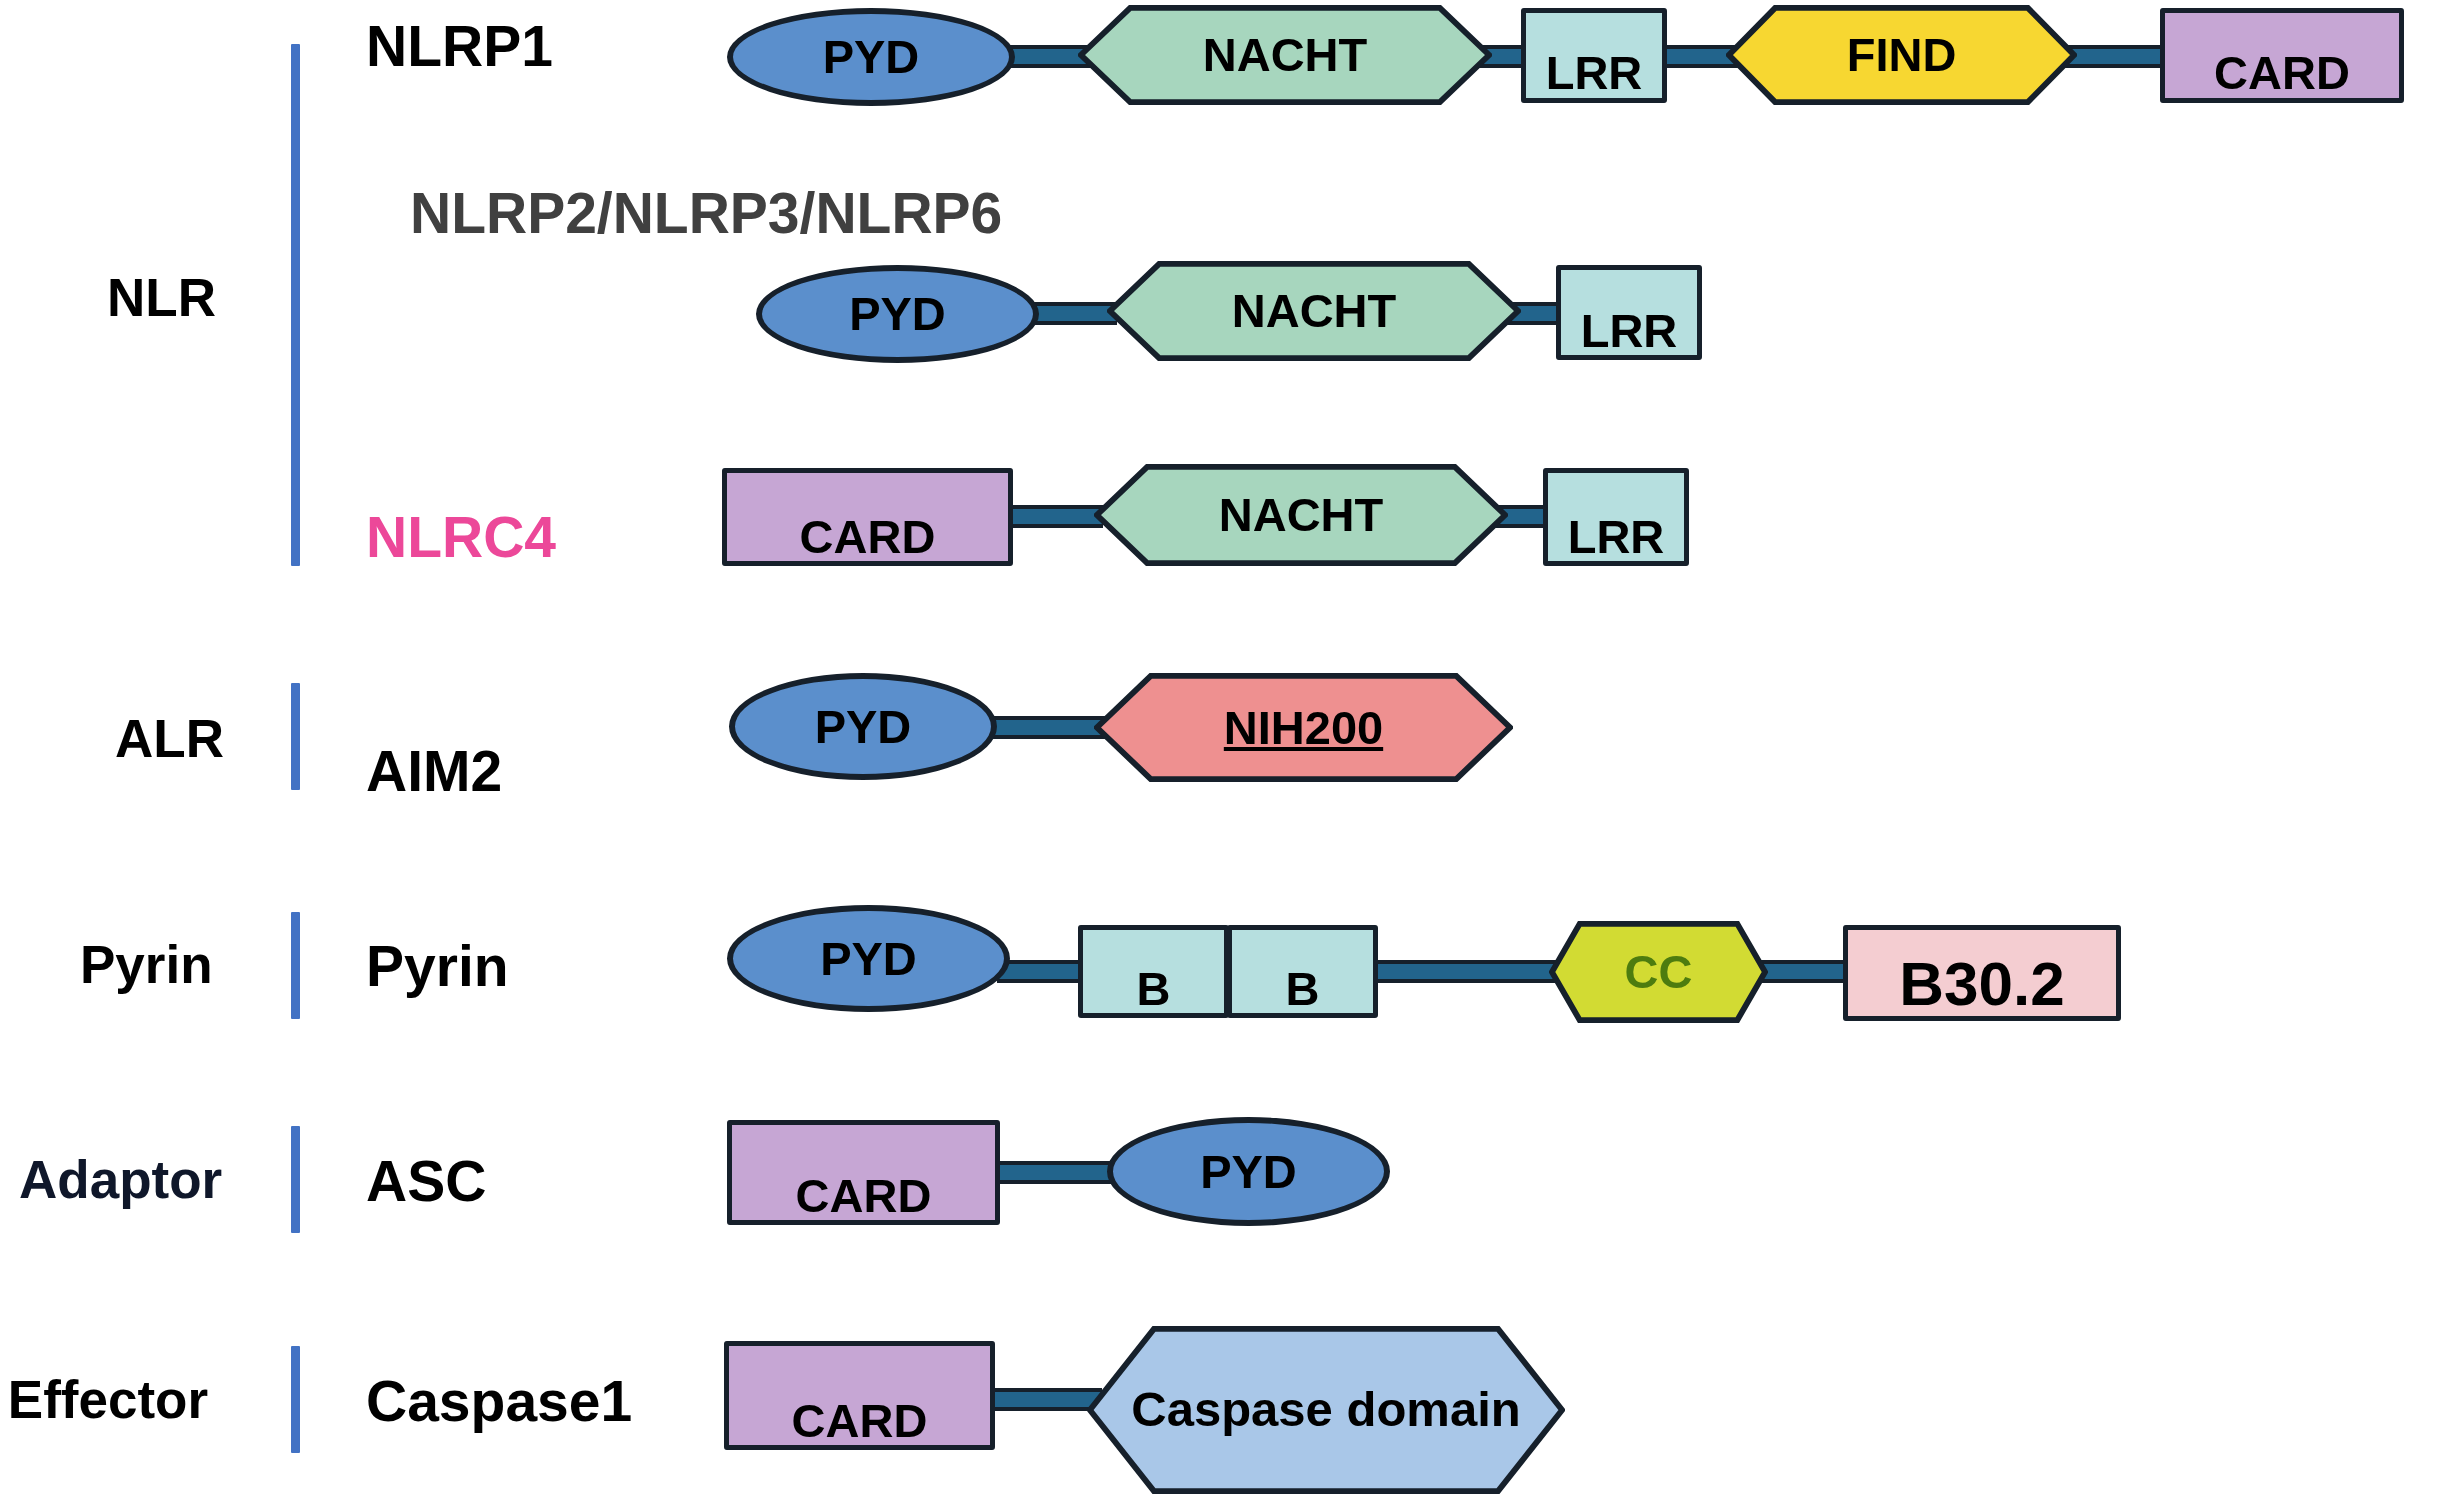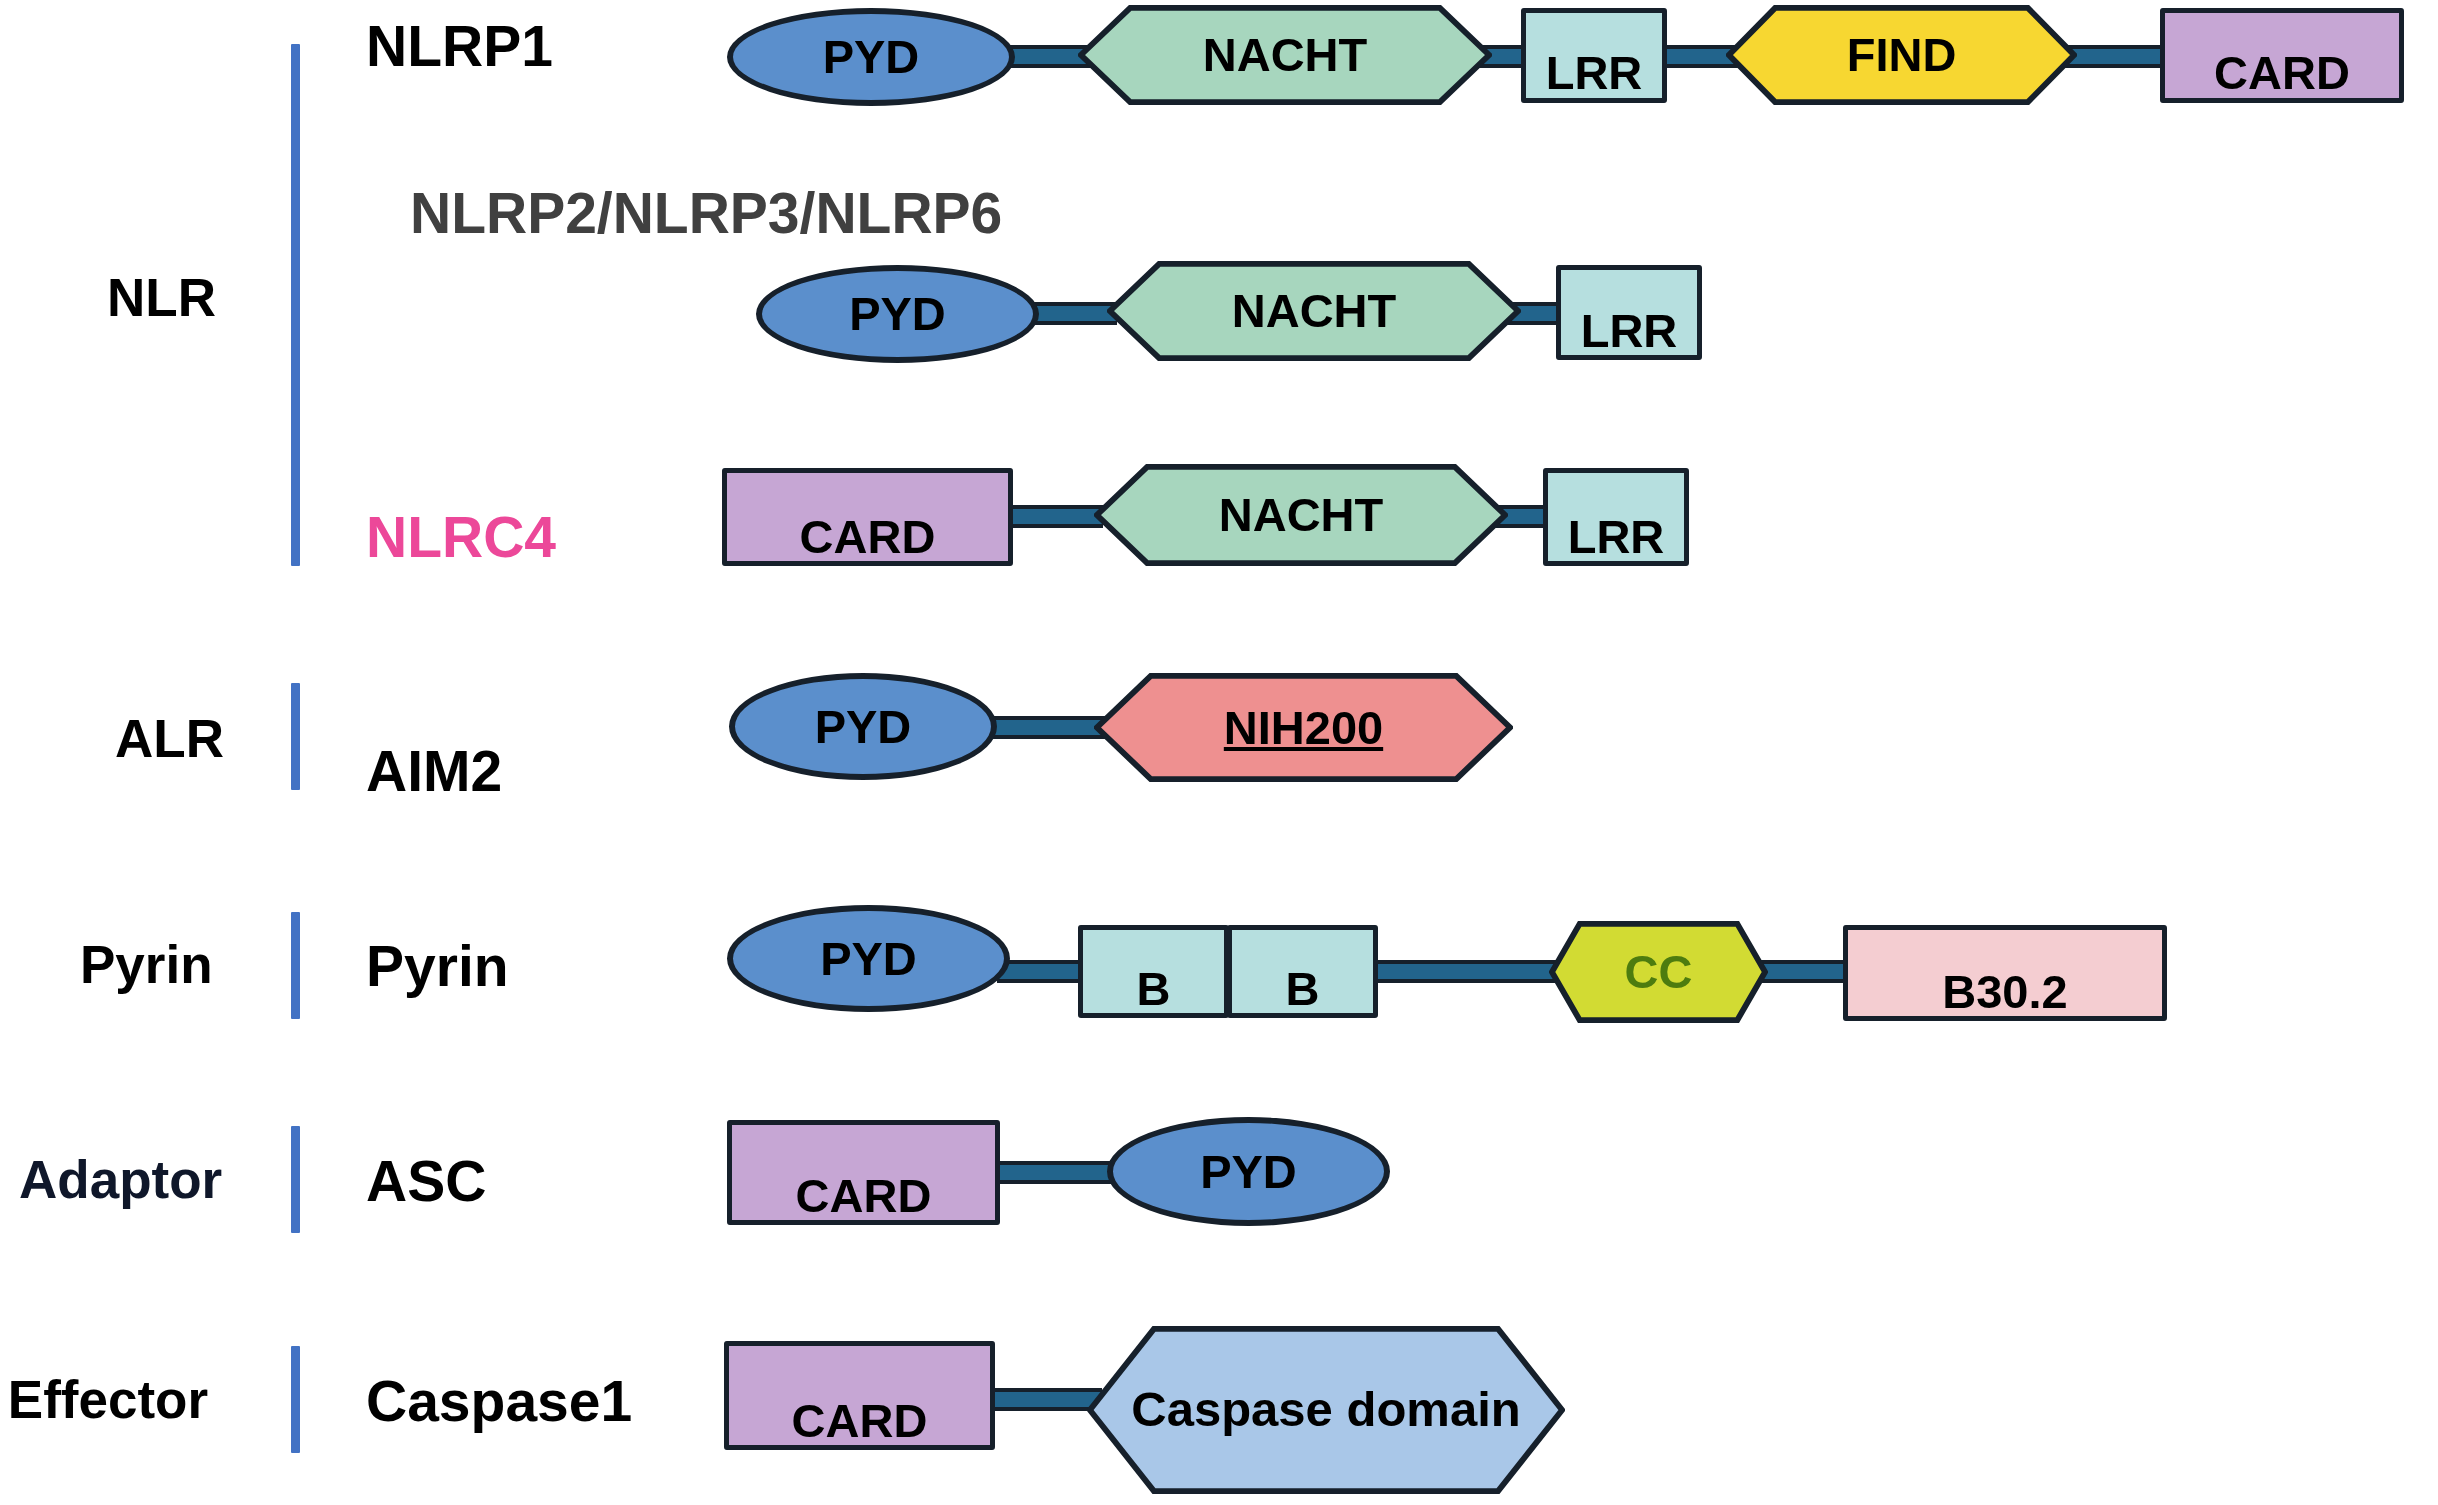--- a/index.html
+++ b/index.html
@@ -181,21 +181,21 @@
     </div>
     <div class="domain shape-rect" style="left: 1227px; top: 925px; width: 151px; height: 93px; font-size: 47px; color: rgb(0, 0, 0); background: rgb(182, 223, 223); border-color: rgb(22, 32, 43);">
       <span>B</span>
     </div>
     <div class="domain shape-hex" style="left: 1549px; top: 921px; width: 219px; height: 102px; font-size: 47px; color: #4d7c0f;">
       <svg class="hex-svg" viewBox="0 0 225 105" preserveAspectRatio="none">
         <polygon points="31.500000000000004,3 193.5,3 222,52.5 193.5,102 31.500000000000004,102 3,52.5" fill="#D2DB33" stroke="#16202b" stroke-width="6" stroke-linejoin="miter"></polygon>
       </svg>
       <div class="hex-label">CC</div>
     </div>
-    <div class="domain shape-rect" style="left: 1843px; top: 925px; width: 324px; height: 96px; font-size: 47px; color: rgb(0, 0, 0); background: rgb(244, 205, 209); border-color: rgb(22, 32, 43);">
+    <div class="domain shape-rect" style="left: 1843px; top: 925px; width: 278px; height: 96px; font-size: 62px; color: rgb(0, 0, 0); background: rgb(244, 205, 209); border-color: rgb(22, 32, 43);">
       <span>B30.2</span>
     </div>
     <div class="protein-label" style="left: 366px; top: 1153px; font-size: 57px; color: rgb(0, 0, 0);">ASC</div>
     <div class="link" style="left: 993px; top: 1161px; width: 127px; height: 23.4px; background: rgb(34, 100, 140);"></div>
     <div class="domain shape-rect" style="left: 727px; top: 1120px; width: 273px; height: 105px; font-size: 47px; color: rgb(0, 0, 0); background: rgb(198, 166, 212); border-color: rgb(22, 32, 43);">
       <span>CARD</span>
     </div>
     <div class="domain shape-ellipse" style="left: 1107px; top: 1117px; width: 283px; height: 109px; font-size: 47px; color: rgb(0, 0, 0); background: rgb(91, 143, 204); border-color: rgb(22, 32, 43);">
       <span>PYD</span>
     </div>

